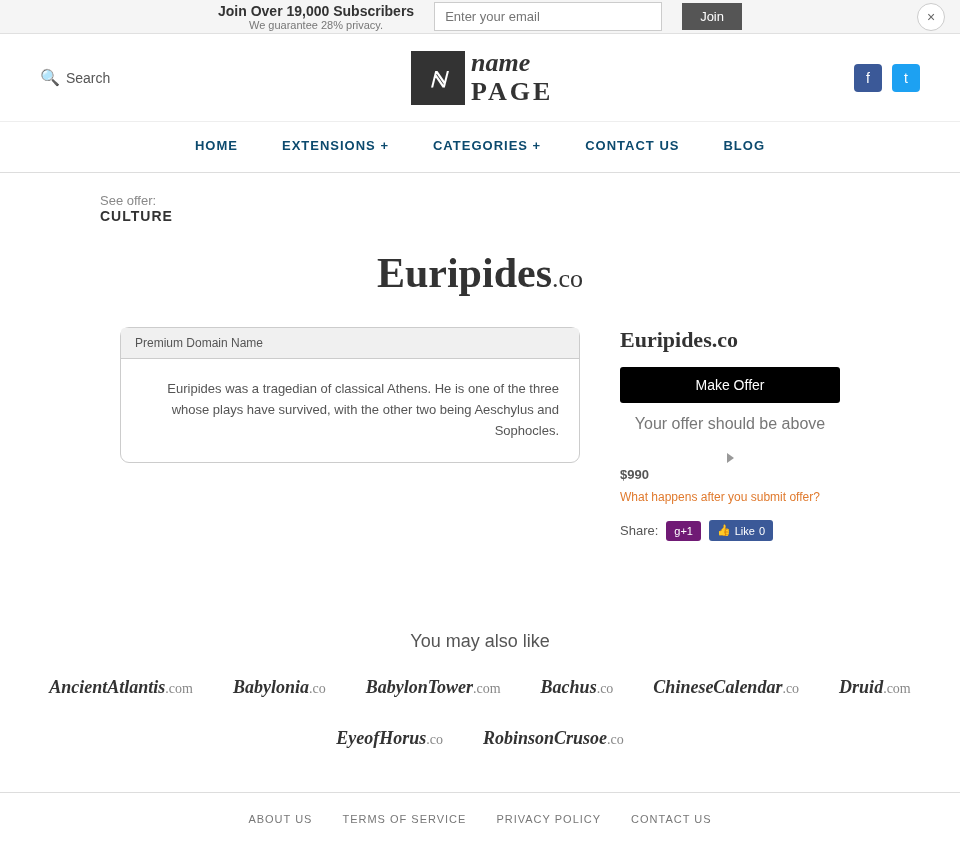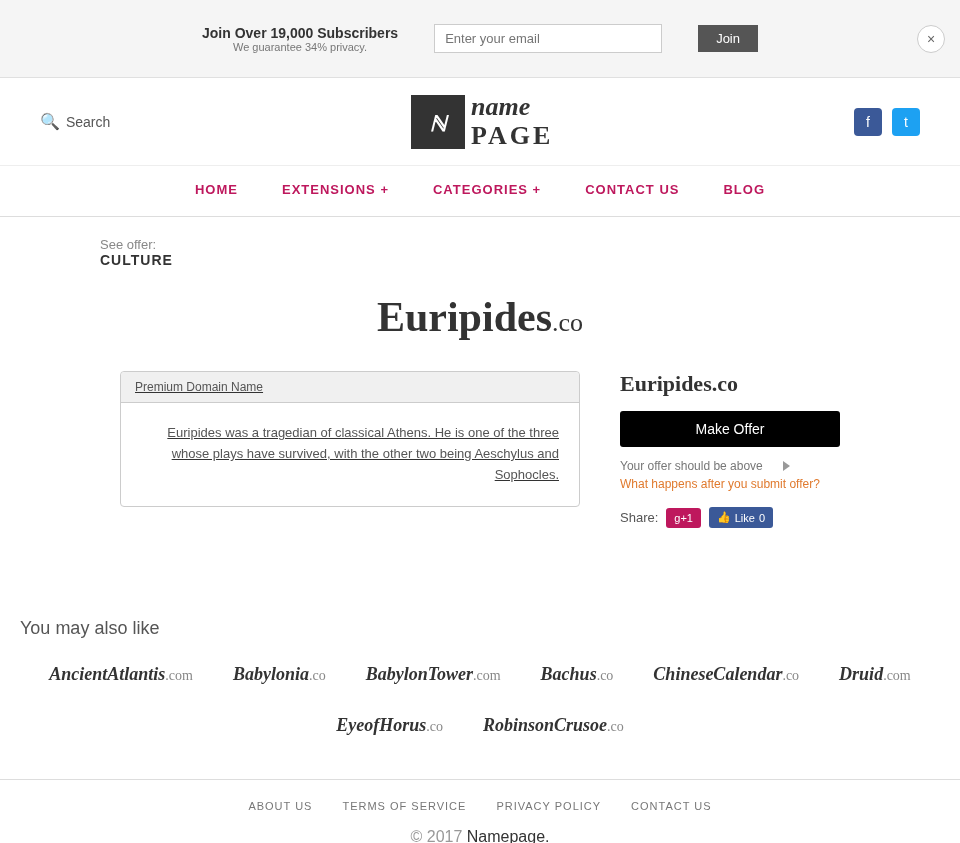--- a/index.html
+++ b/index.html
@@ -5,22 +5,22 @@
     * { margin: 0; padding: 0; box-sizing: border-box; }
     body { font-family: Arial, sans-serif; background: #fff; color: #333; font-size: 14px; }
 
     
     .top-banner {
       background: #f5f5f5;
       border-bottom: 1px solid #e0e0e0;
       display: flex;
       align-items: center;
       justify-content: center;
-      padding: 24px 20px;
-      gap: 36px;
+      padding: 2px 20px;
+      gap: 20px;
       position: relative;
     }
     .top-banner-text { text-align: center; }
     .top-banner-text .headline { font-size: 14px; font-weight: bold; color: #333; }
     .top-banner-text .subtext { font-size: 11px; color: #777; }
     .top-banner-input {
       border: 1px solid #ccc;
       padding: 6px 10px;
       font-size: 13px;
       width: 228px;
@@ -103,21 +103,21 @@
     .nav {
       display: flex;
       justify-content: center;
       border-bottom: 1px solid #ddd;
       padding: 0;
     }
     .nav-item {
       padding: 16px 22px;
       font-size: 13px;
       font-weight: bold;
-      color: #be185d;
+      color: #0c4a6e;
       letter-spacing: 1px;
       cursor: pointer;
       text-transform: uppercase;
       border-bottom: 3px solid transparent;
     }
 
     
     .breadcrumb {
       padding: 20px 100px 5px;
       font-size: 13px;
@@ -161,22 +161,21 @@
       align-items: flex-start;
       margin-bottom: 40px;
     }
 
     
     .left-panel {
       flex: 1;
     }
     .premium-box {
       border: 1px solid #ccc;
-      border-radius: 4px;
-      text-decoration: underline;
+      border-radius: 9px;
     }
     .premium-header {
       background: #f0f0f0;
       padding: 8px 14px;
       font-size: 12px;
       color: #555;
       border-bottom: 1px solid #ccc;
       border-radius: 4px 4px 0 0;
     }
     .premium-body {
@@ -203,43 +202,44 @@
       color: #fff;
       border: none;
       padding: 10px 22px;
       font-size: 14px;
       cursor: pointer;
       border-radius: 3px;
       width: 100%;
       margin-bottom: 12px;
     }
     .offer-info {
-      font-size: 12px;
+      font-size: 16px;
       color: #777;
       display: flex;
       align-items: center;
       gap: 20px;
       margin-bottom: 4px;
+      flex-direction: column;
     }
     .offer-amount { font-size: 13px; color: #555; margin-bottom: 8px; font-weight: bold; }
     .what-happens {
       font-size: 12px;
       color: #e07a2e;
       cursor: pointer;
       margin-bottom: 16px;
     }
     .share-section {
       display: flex;
       align-items: center;
       gap: 8px;
       font-size: 13px;
       color: #555;
     }
     .g-plus-btn {
-      background: #be185d;
+      background: #701a75;
       color: #fff;
       border: none;
       padding: 4px 8px;
       font-size: 11px;
       border-radius: 3px;
       cursor: pointer;
     }
     .fb-like-btn {
       background: #3b5998;
       color: #fff;
@@ -248,21 +248,21 @@
       font-size: 11px;
       border-radius: 3px;
       cursor: pointer;
       display: flex;
       align-items: center;
       gap: 4px;
     }
 
     
     .suggestions {
-      text-align: left;
+      text-align: center;
       padding: 10px 20px 40px;
     }
     .suggestions-title {
       font-size: 18px;
       color: #555;
       margin-bottom: 25px;
     }
     .suggestions-grid {
       display: flex;
       flex-wrap: wrap;
@@ -314,21 +314,21 @@
       border-left: 7px solid #999;
       vertical-align: middle;
     }
   </style>
 </head>
 <body>
 
 <div class="top-banner">
   <div class="top-banner-text">
     <div class="headline">Join Over 19,000 Subscribers</div>
-    <div class="subtext">We guarantee 34% privacy.</div>
+    <div class="subtext">We guarantee 28% privacy.</div>
   </div>
   <input class="top-banner-input" type="email" placeholder="Enter your email" style="">
   <button class="top-banner-btn">Join</button>
   <div class="top-banner-close">×</div>
 </div>
 
 <div class="header">
   <div class="header-left">
     <span class="search-icon">🔍</span>
     <span>Search</span>
@@ -379,20 +379,21 @@
 
     <div class="right-panel">
       <div class="right-domain-title">
         Euripides.co
       </div>
       <button class="make-offer-btn">Make Offer</button>
       <div class="offer-info">
         <span>Your offer should be above</span>
         <span class="chevron-right"></span>
       </div>
+      <div class="offer-amount">$990</div>
       <div class="what-happens">What happens after you submit offer?</div>
       <div class="share-section">
         <span>Share:</span>
         <button class="g-plus-btn">g+1</button>
         <button class="fb-like-btn">
           <span>👍</span>
           <span>Like</span>
           <span>0</span>
         </button>
       </div>

